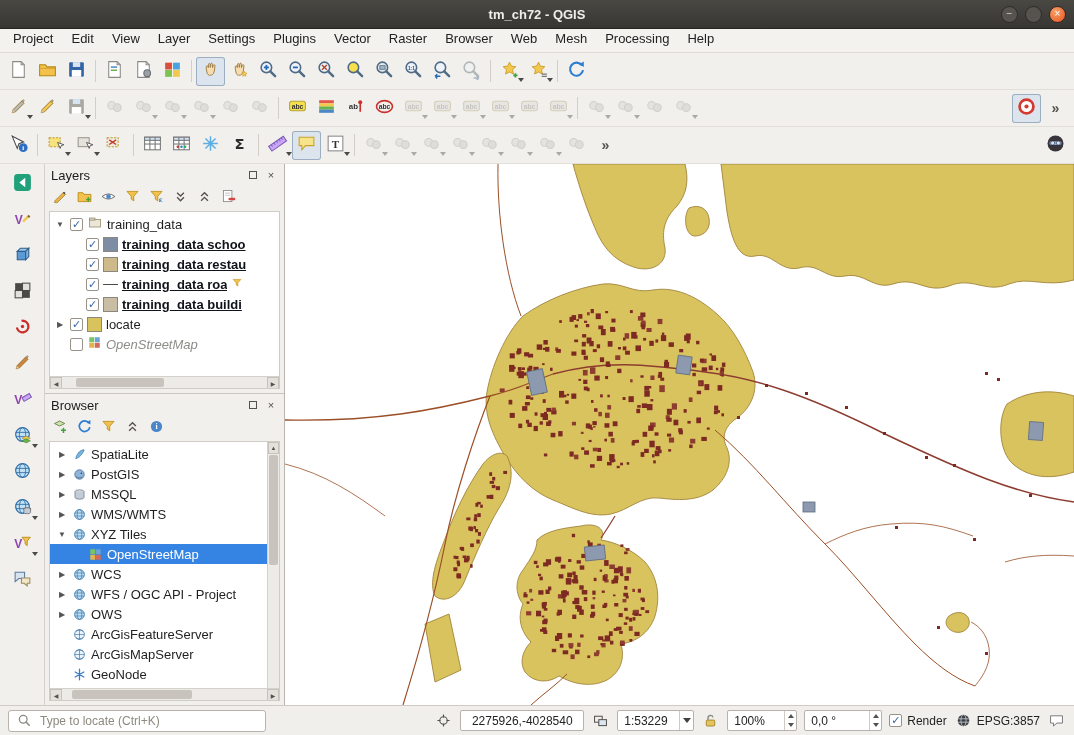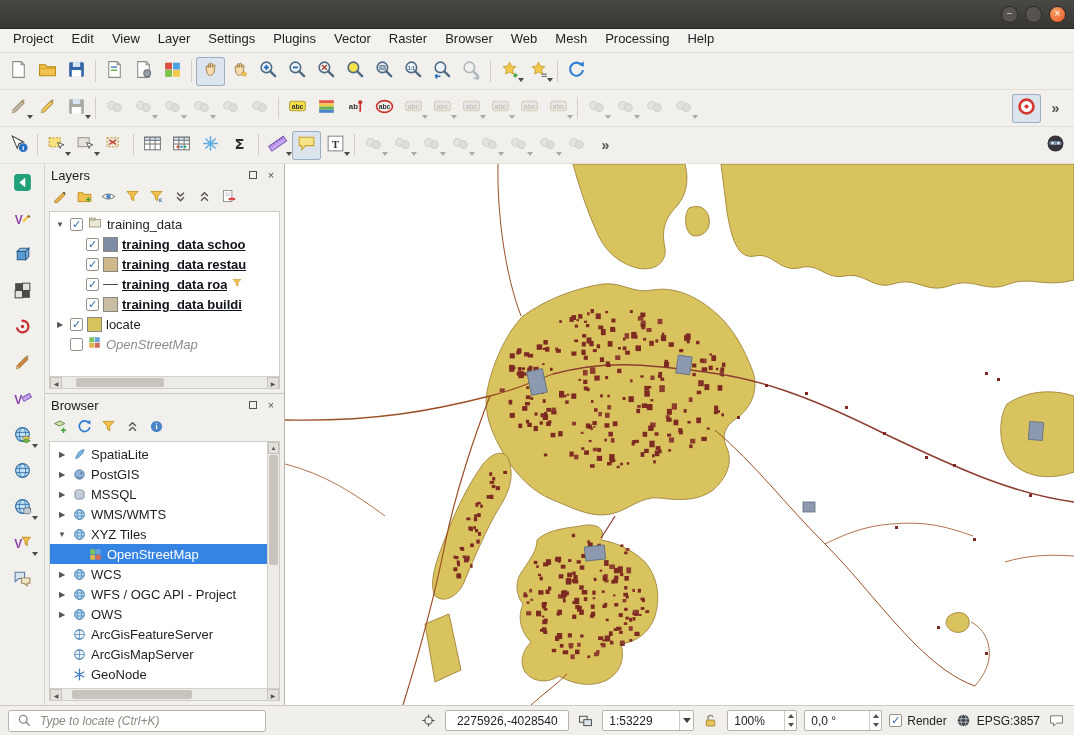--- a/index.html
+++ b/index.html
@@ -69,21 +69,21 @@
   .sb-thumb{position:absolute;top:1px;bottom:1px;background:#c8c4bd;border-radius:2px;}
   .vscroll{position:absolute;top:0;bottom:12px;right:0;width:12px;background:#ecebe7;border-left:1px solid #d4d1cb;}
   .vscroll .sb-thumb{left:1px;right:1px;}
   .map-canvas{flex:1;position:relative;background:#fff;min-width:0;}
   .map-canvas svg{position:absolute;inset:0;width:100%;height:100%;}
   
   .statusbar{height:30px;flex:0 0 30px;background:#f1efec;border-top:1px solid #cfcbc4;
     display:flex;align-items:center;gap:7px;padding:0 8px;font-size:12px;}
   .locate{width:258px;height:22px;background:#fff;border:1px solid #b7b3ac;border-radius:3px;
     display:flex;align-items:center;gap:4px;padding:0 6px;}
-  .locate input{border:none;outline:none;flex:1;font-size:12px;font-family:inherit;color:#4c1d95;background:transparent;font-style:italic;}
+  .locate input{border:none;outline:none;flex:1;font-size:12px;font-family:inherit;color:#4c1d95;background:transparent;}
   .locate input::placeholder{color:#8d897f;}
   .sbox{height:21px;background:#fff;border:1px solid #b7b3ac;border-radius:2px;
     display:flex;align-items:center;padding:0 6px;color:#222;}
   .spin{padding-right:0;}
   .spin .val{padding-right:5px;}
   .spin-btns{width:12px;height:100%;display:flex;flex-direction:column;border-left:1px solid #cfcbc4;}
   .spin-up,.spin-dn{flex:1;display:flex;align-items:center;justify-content:center;}
   .spin-up::after{content:"";border-left:3px solid transparent;border-right:3px solid transparent;border-bottom:4px solid #55524d;}
   .spin-dn::after{content:"";border-left:3px solid transparent;border-right:3px solid transparent;border-top:4px solid #55524d;}
   .combo-arrow{width:14px;height:100%;border-left:1px solid #cfcbc4;display:flex;align-items:center;justify-content:center;}
@@ -91,20 +91,21 @@
   .sb-icon{width:19px;height:19px;display:flex;align-items:center;justify-content:center;flex:0 0 auto;}
   .render-box{display:flex;align-items:center;gap:5px;}
   .crs{display:flex;align-items:center;gap:4px;color:#222;}
 </style>
 </head>
 <body>
 
 <div class="window">
 
   <div class="titlebar">
+    <div class="title-text">tm_ch72 - QGIS</div>
     <div class="win-btns">
       <div class="wbtn">−</div>
       <div class="wbtn">
           <span class="ph-float"></span>
         </div>
       <div class="wbtn close">×</div>
     </div>
   </div>
 
   <div class="menubar" id="menubar">
@@ -1450,21 +1451,21 @@
       </span>
     <div class="sbox" style="width:124px;justify-content:center;">
       <span>2275926,-4028540</span>
     </div>
     <span class="sb-icon">
         <svg viewBox="0 0 20 20" width="17" height="17">
           <rect x="3" y="5" width="9" height="7" fill="none" stroke="#55524d" stroke-width="1.2"></rect>
           <rect x="8" y="9" width="9" height="7" fill="#dce6f0" stroke="#55524d" stroke-width="1.2"></rect>
         </svg>
       </span>
-    <div class="sbox spin" style="width:92px;">
+    <div class="sbox spin" style="width:77px;">
       <span class="val" style="flex:1;">1:53229</span>
       <span class="combo-arrow"></span>
     </div>
     <span class="sb-icon">
         <svg viewBox="0 0 20 20" width="17" height="17">
           <rect x="5" y="9.5" width="10" height="7" rx="1.2" fill="#e3c45e" stroke="#a07d20"></rect>
           <path d="M7,9.5 v-2.6 a3,3 0 0 1 5.9,-0.6" fill="none" stroke="#8a8a84" stroke-width="1.6"></path>
         </svg>
       </span>
     <div class="sbox spin" style="width:70px;">

